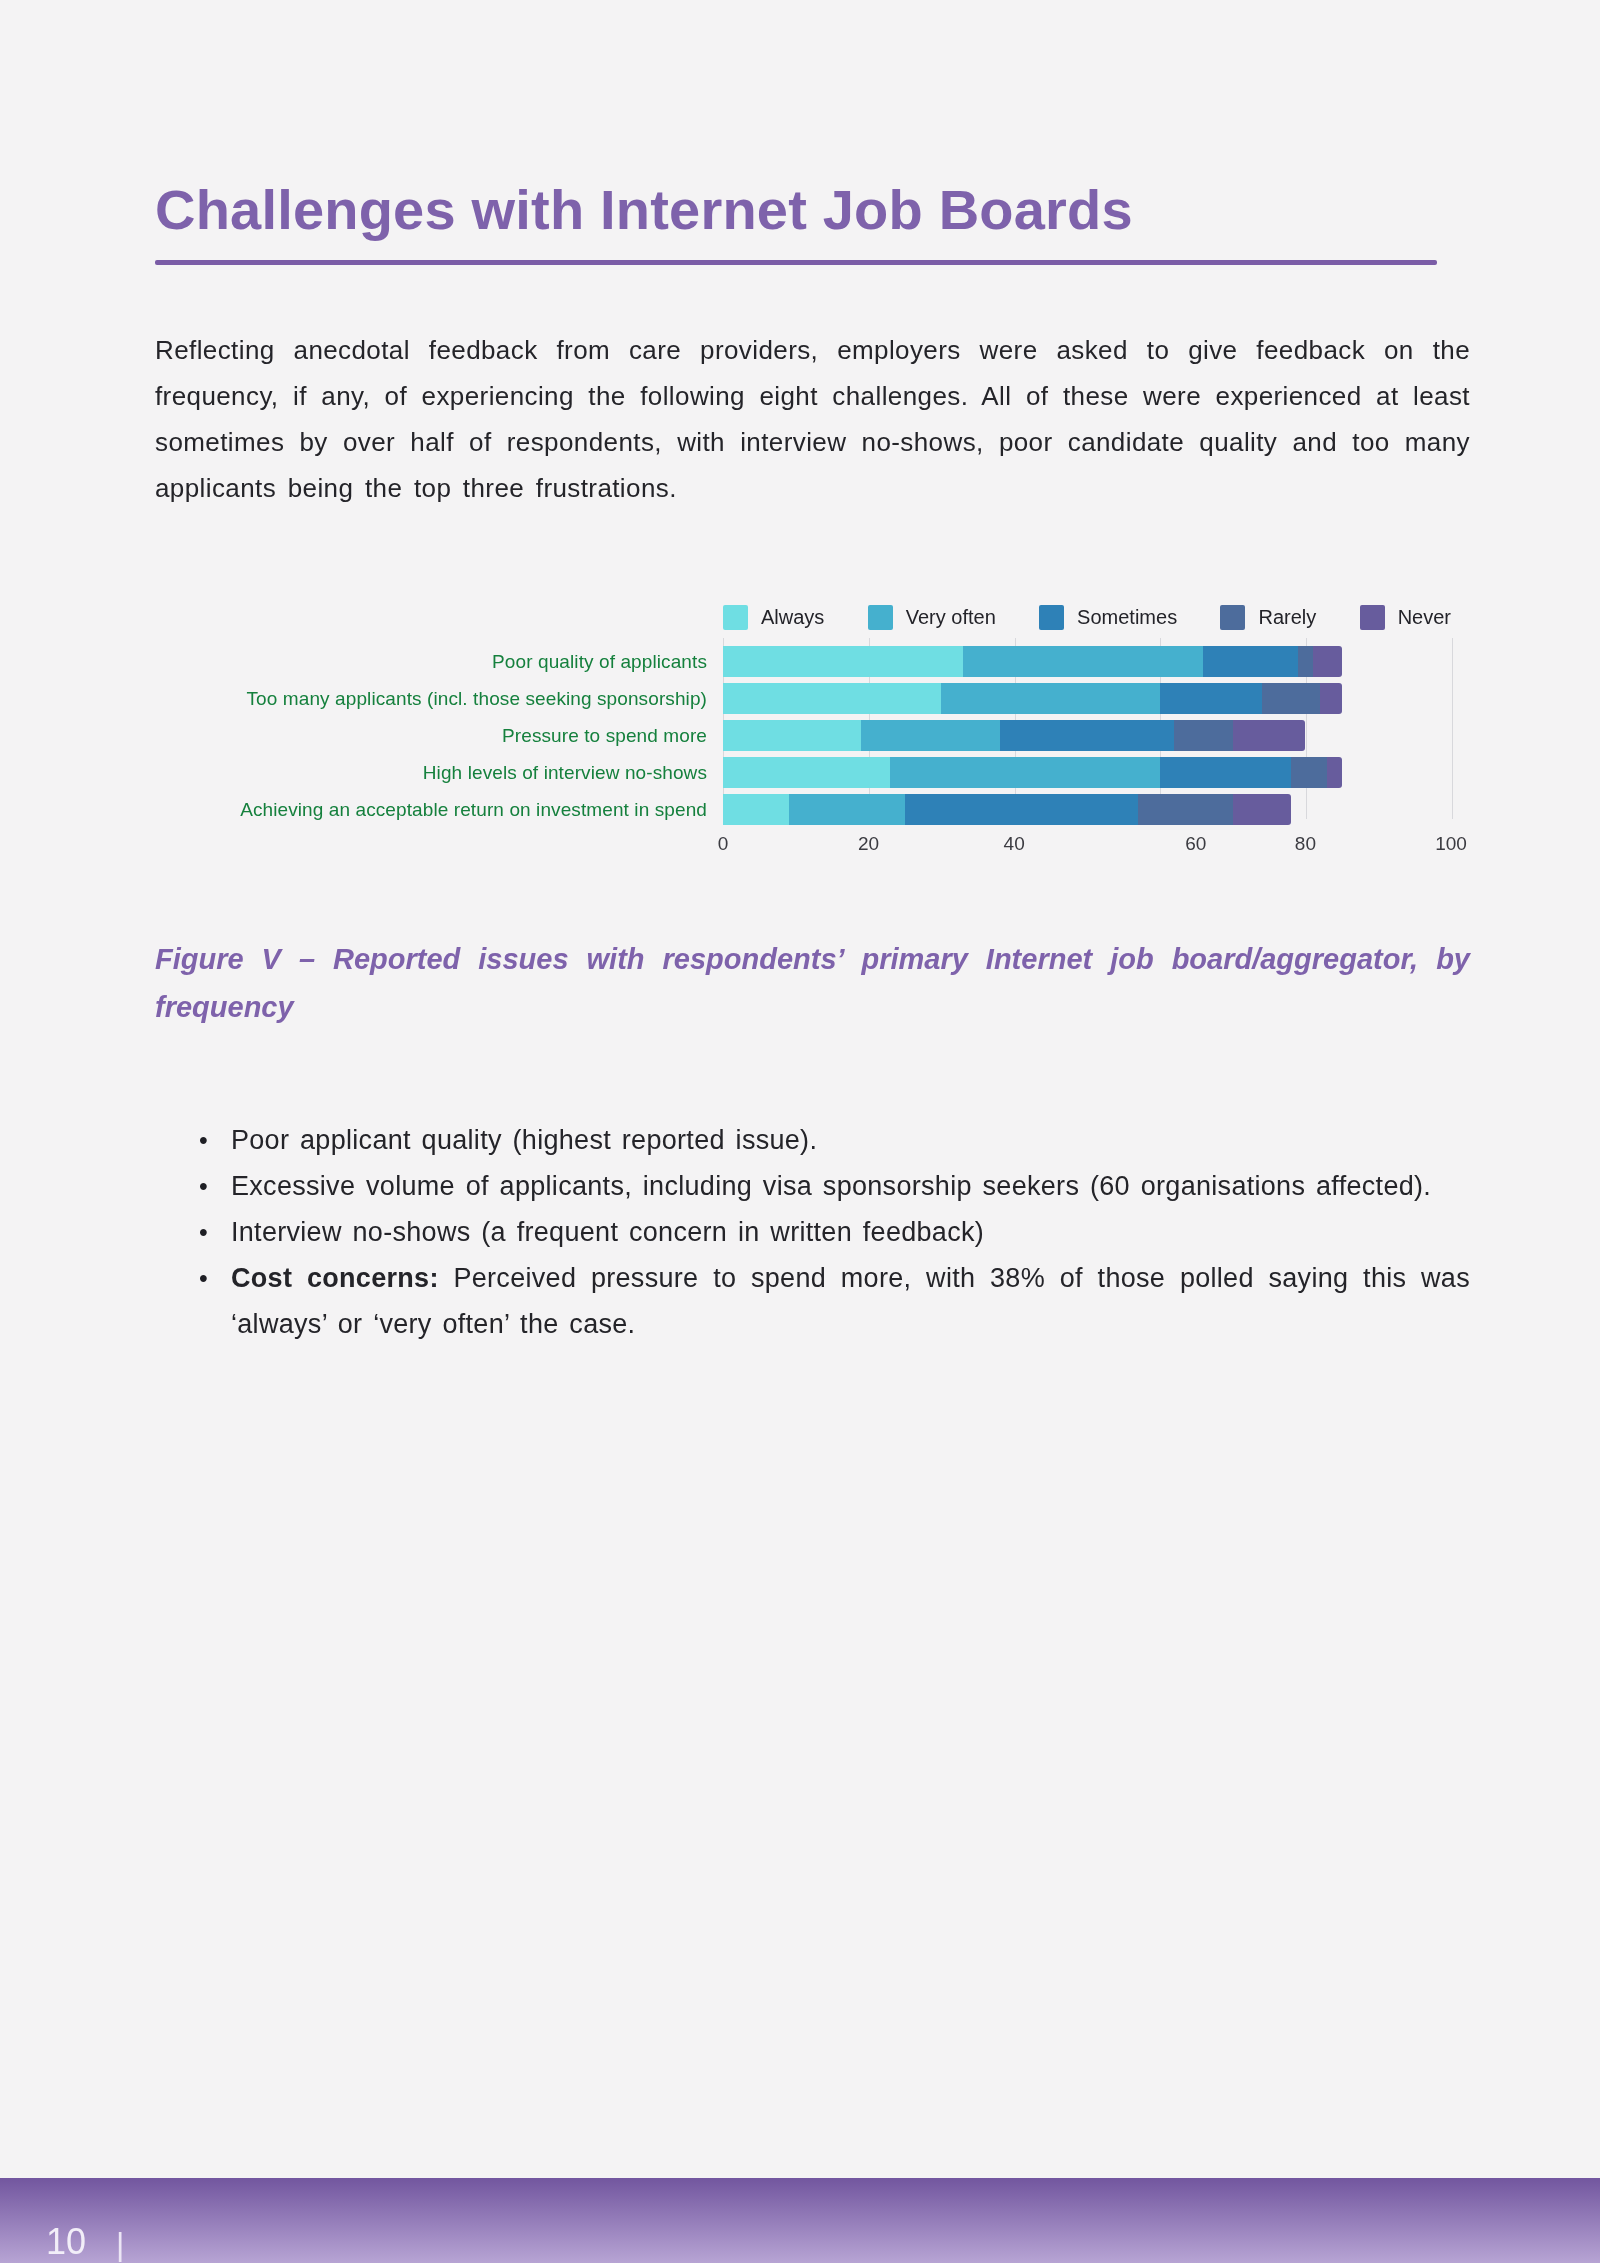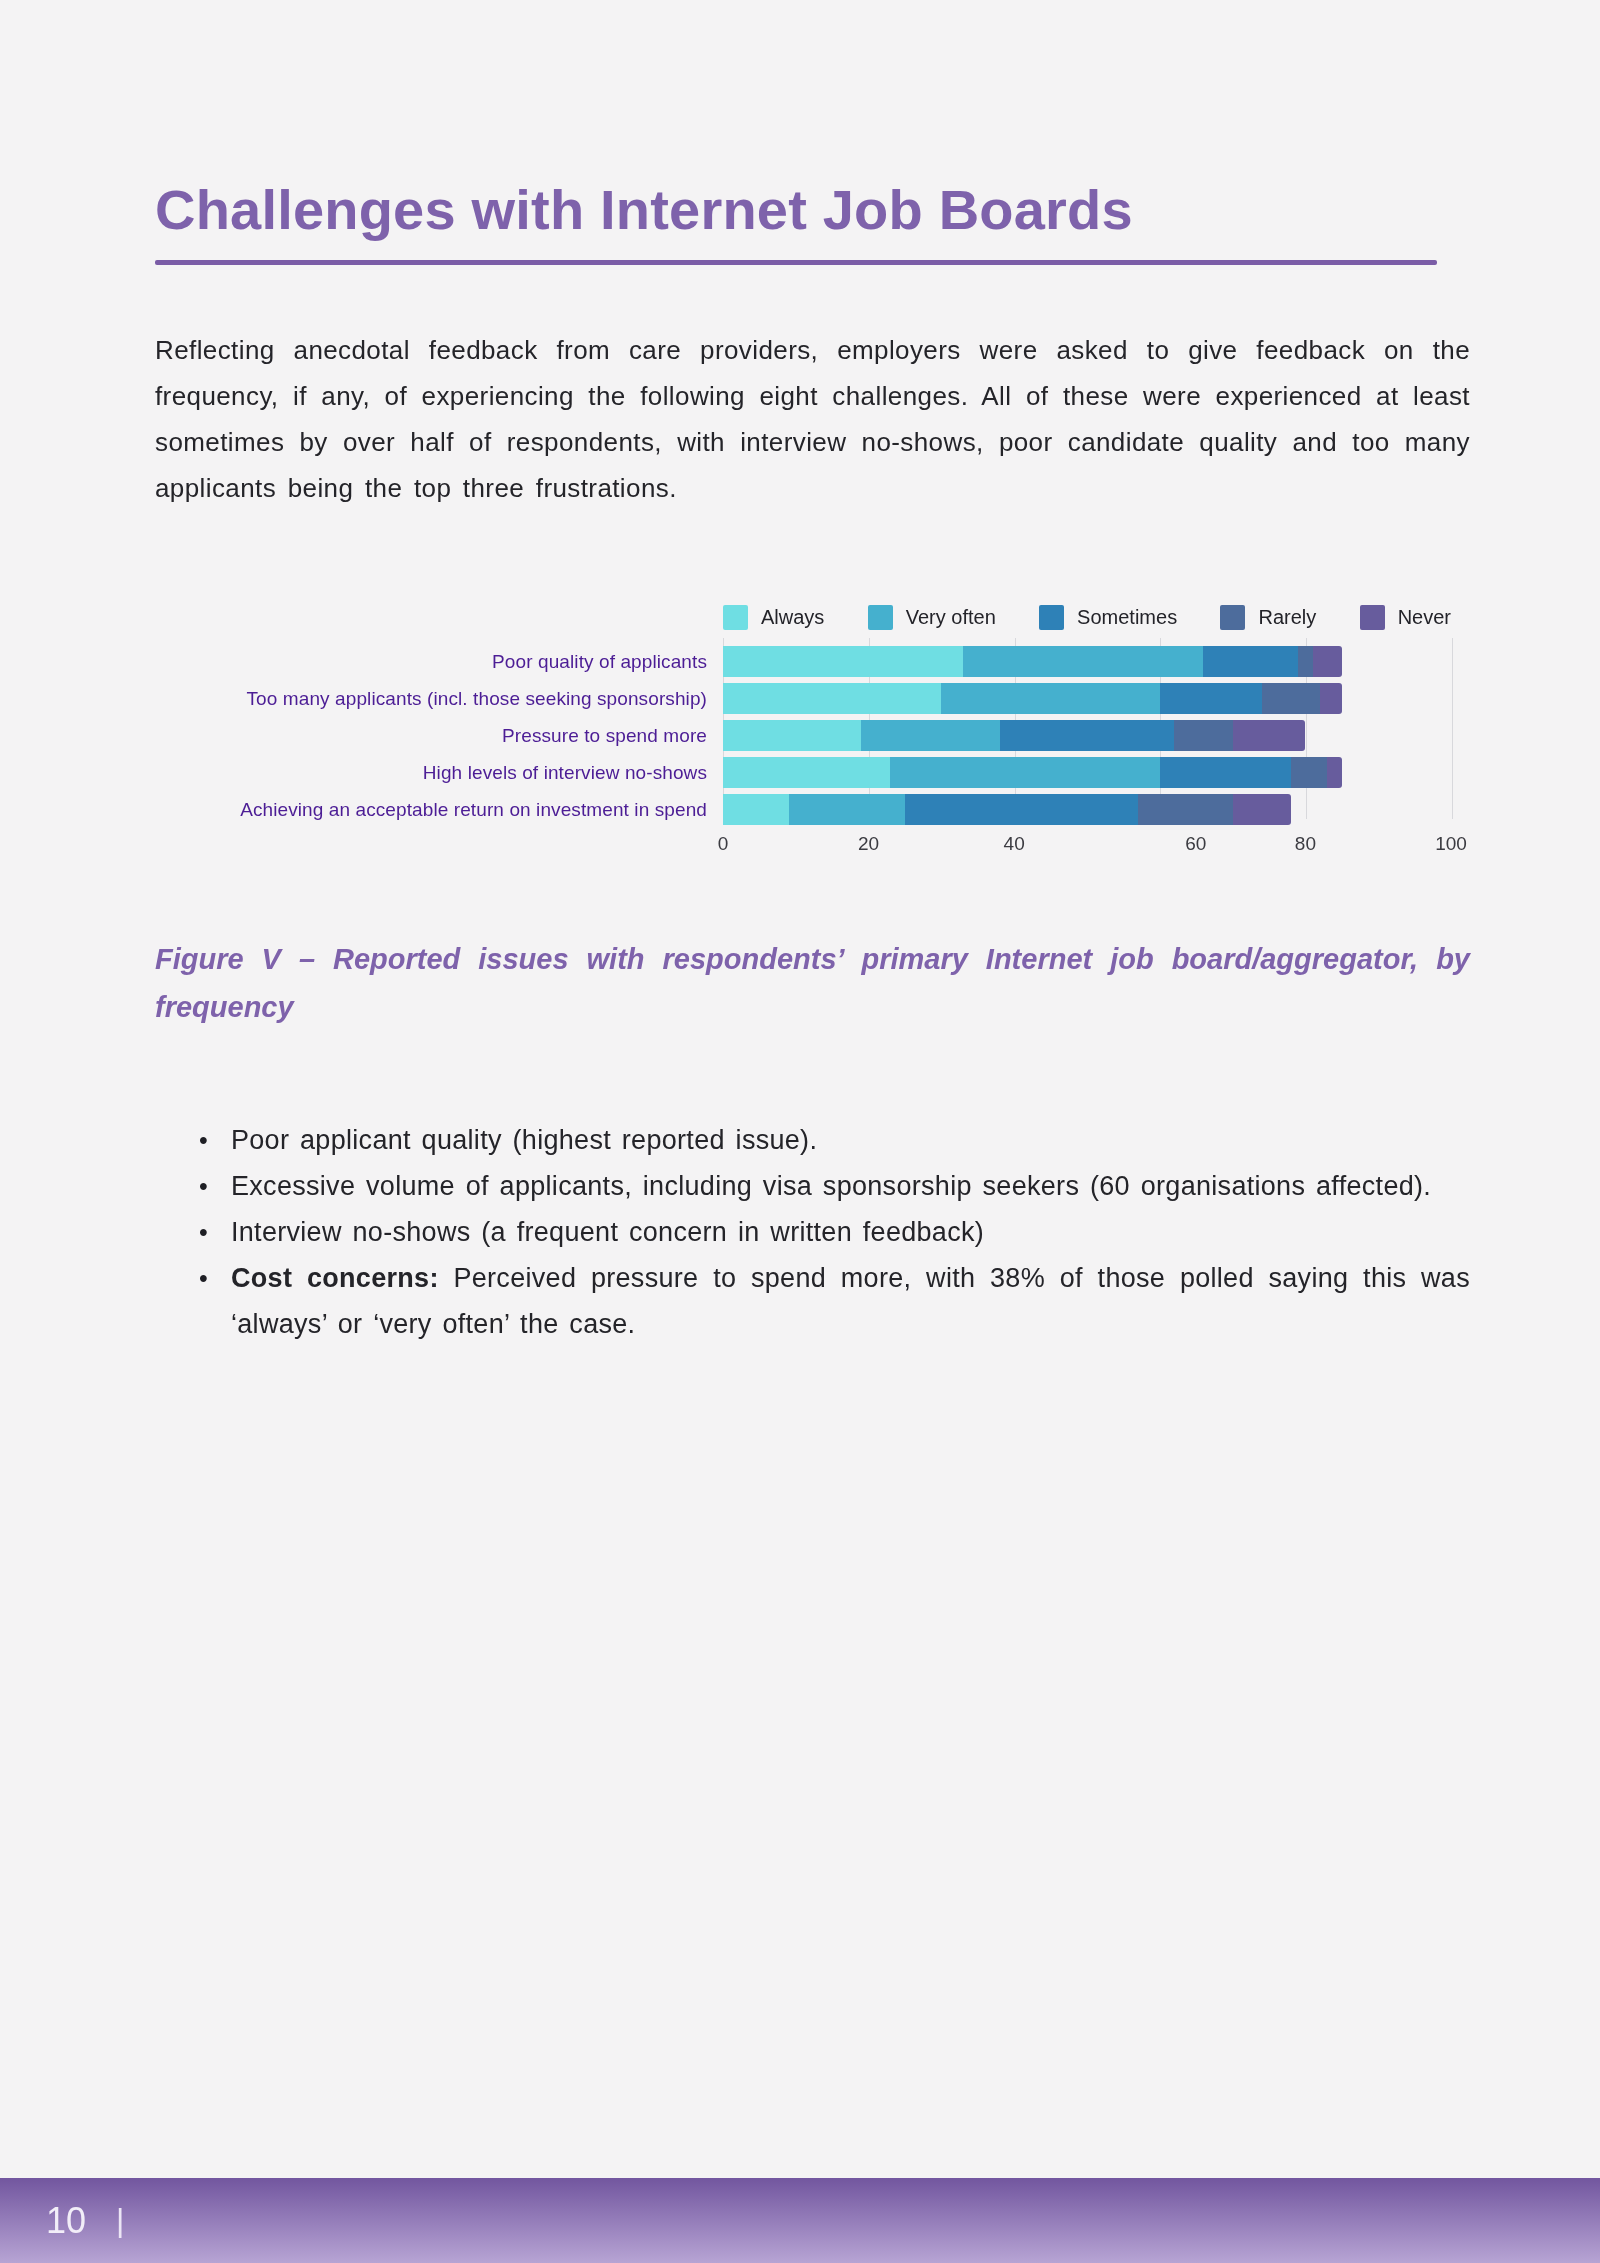--- a/index.html
+++ b/index.html
@@ -53,21 +53,21 @@
   .swatch { width:25px; height:25px; border-radius:2px; display:inline-block; }
   .legend-label { font-size:20px; color:#232329; }
 
   .plot { position:relative; margin-top:16px; }
   .grid-layer { position:absolute; left:568px; top:-8px; bottom:40px; width:729px; }
   .gridline { position:absolute; top:0; bottom:0; width:1px; background:#d8d8dc; }
 
   .row { display:flex; align-items:center; margin-bottom:6px; position:relative; }
   .row-label {
     width:568px; padding-right:16px;
-    text-align:right; font-size:19px; letter-spacing:0.1px; color:#4c1d95;
+    text-align:right; font-size:19px; letter-spacing:0.1px; color:#15803d;
     white-space:nowrap;
   }
   .row-bar { width:728px; height:31px; display:flex; }
   .seg { height:100%; }
   .seg:last-child { border-radius:0 3px 3px 0; }
 
   .axis { position:relative; margin-left:568px; width:728px; height:26px; margin-top:8px; }
   .tick { position:absolute; transform:translateX(-50%); font-size:19px; color:#3b3b41; }
 
   
@@ -91,21 +91,21 @@
   .btext {
     flex:1; font-size:27px; line-height:46px;
     text-align:justify; letter-spacing:0.3px; word-spacing:3px; color:#242429;
   }
   .btext strong { font-weight:700; }
 
   
   .footer {
     position:absolute; left:0; right:0; bottom:0; height:85px;
     background:linear-gradient(180deg, var(--footer-top, #72569f) 0%, var(--footer-bottom, #b7a4d4) 100%);
-    display:flex; align-items:center;
+    display:flex; align-items:flex-end;
     padding-left:46px;
     color:#f2eef8; font-size:36px;
   }
   .footer .sep { margin-left:30px; font-weight:400; font-size:32px; color:#ece6f5; }
 </style>
 </head>
 <body>
 
 <div class="page">
   <main class="content">

